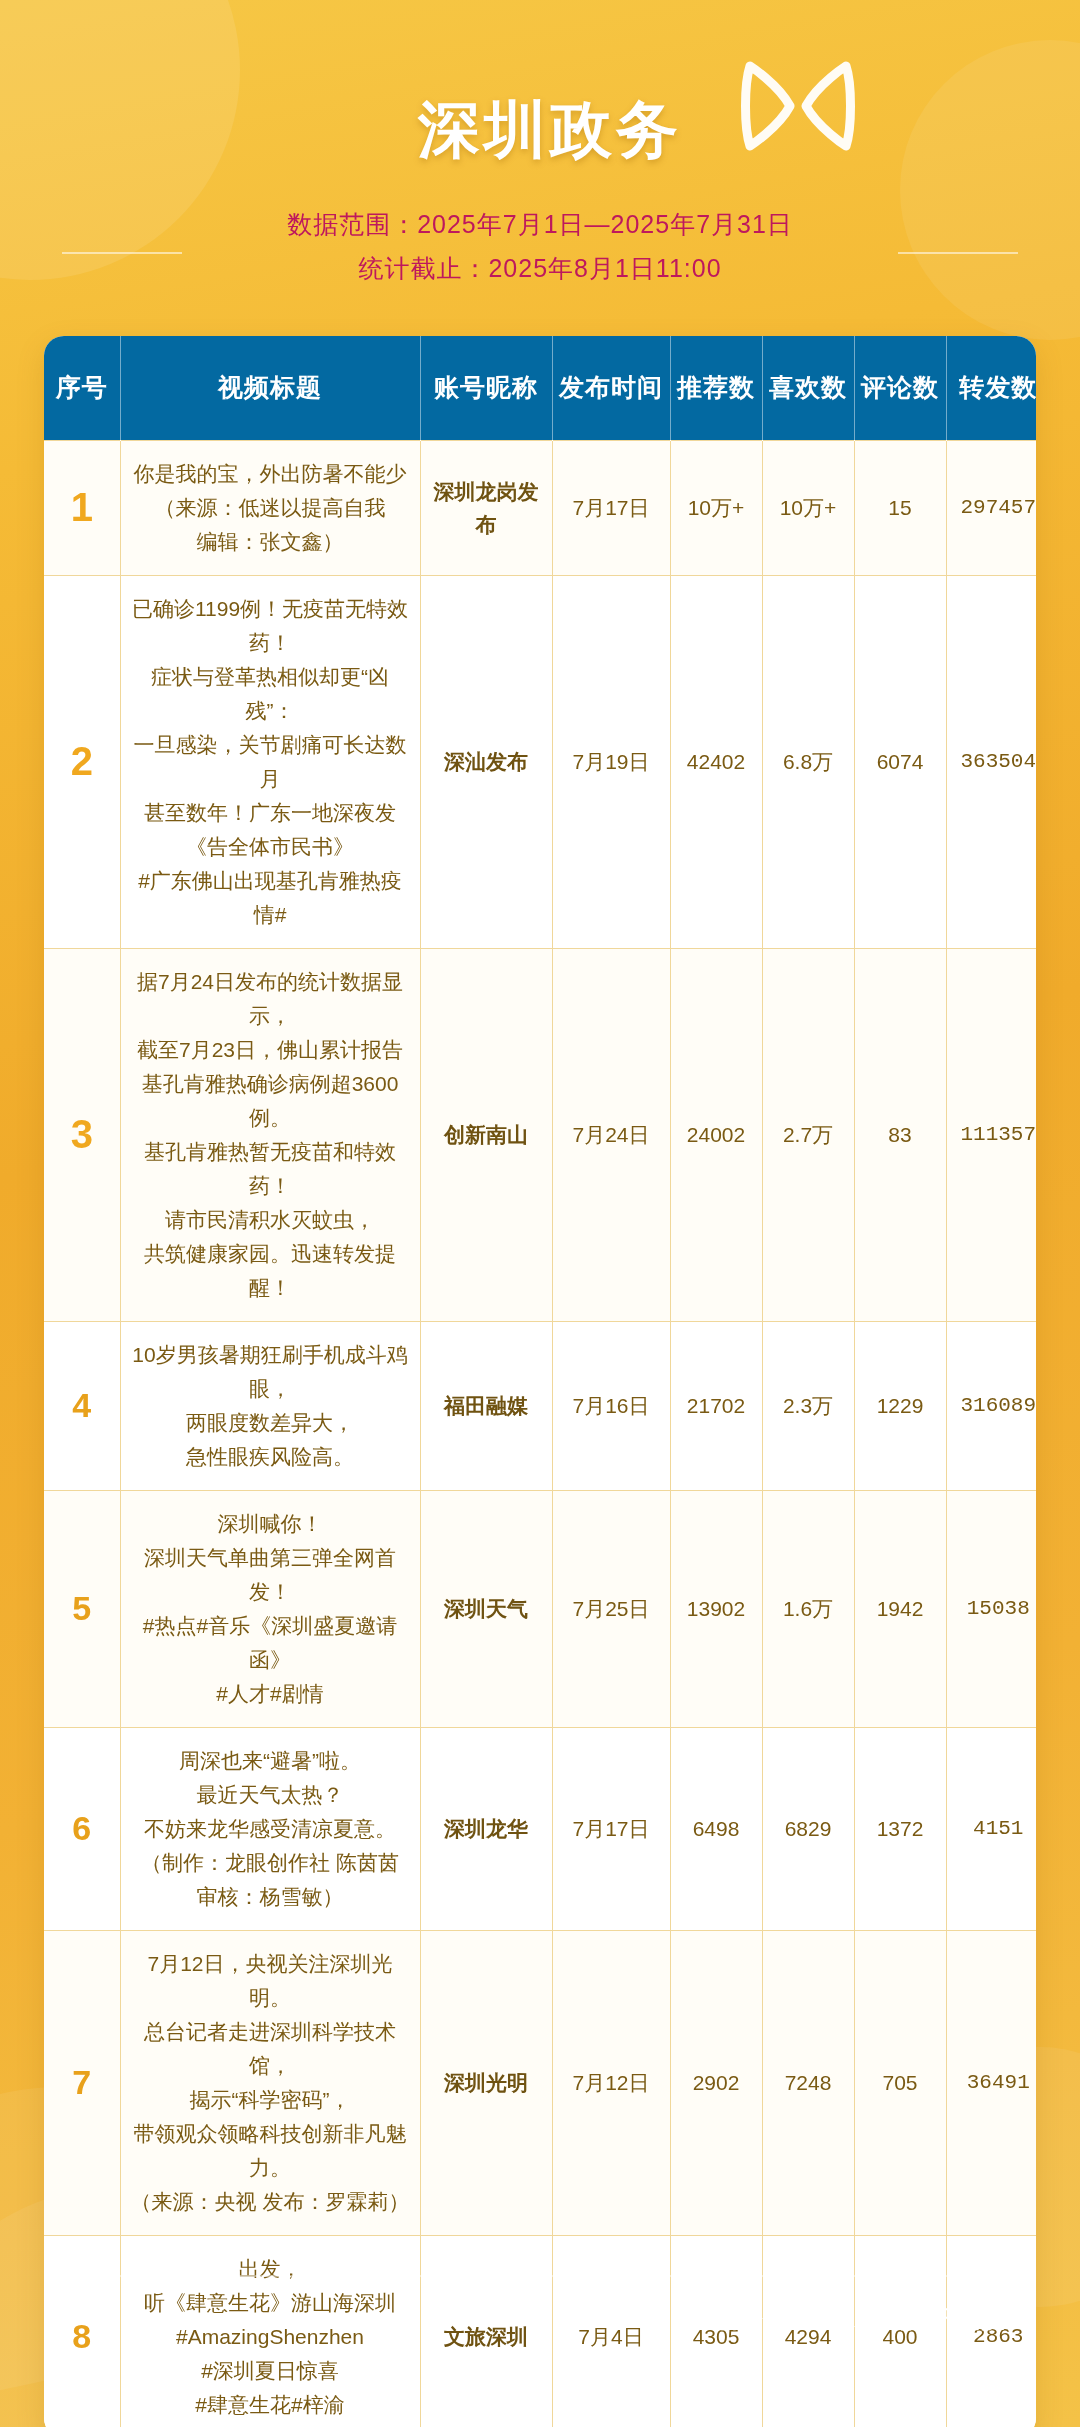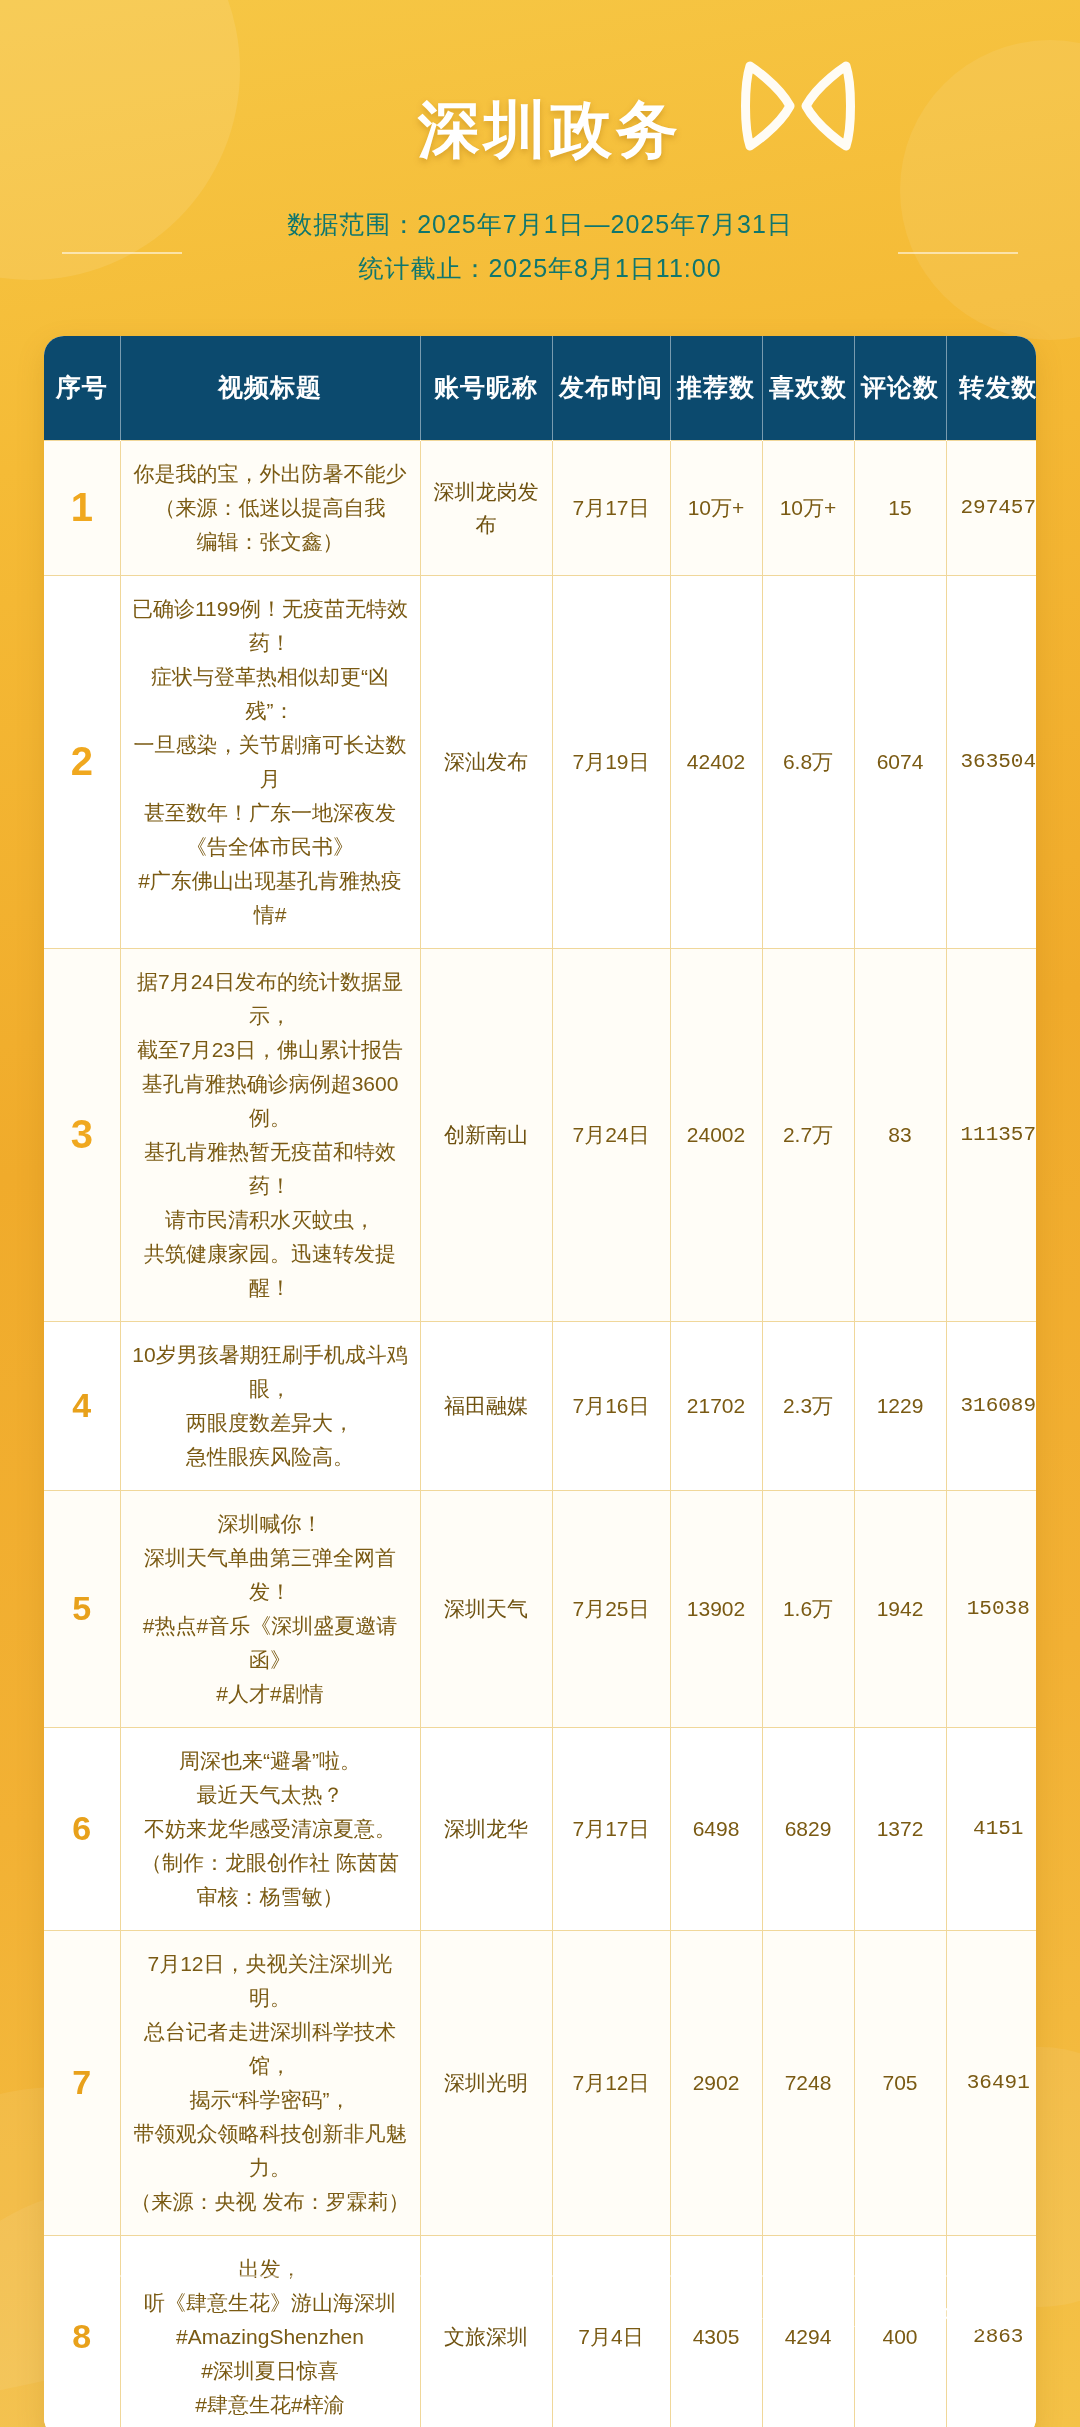--- a/index.html
+++ b/index.html
@@ -57,21 +57,21 @@
     right: 222px;
     top: 58px;
     width: 120px;
     height: 96px;
   }
 
   .range-band {
     margin: 34px auto 0;
     width: 1048px;
     text-align: center;
-    color: #0f766e;
+    color: #be185d;
     font-size: 25px;
     line-height: 44px;
     letter-spacing: 1px;
     position: relative;
   }
   .range-band .rule {
     position: absolute;
     height: 2px;
     background: rgba(255,255,255,0.55);
     top: 50px;
@@ -83,21 +83,21 @@
   .card {
     margin: 46px auto 0;
     width: 992px;
     background: #ffffff;
     border-radius: 20px;
     overflow: hidden;
     box-shadow: 0 10px 28px rgba(150,95,0,0.18);
   }
   table { width: 100%; border-collapse: collapse; table-layout: fixed; }
   thead th {
-    background: #0c4a6e;
+    background: #0369a1;
     color: #ffffff;
     font-size: 25px;
     font-weight: bold;
     height: 104px;
     border-right: 1px solid rgba(255,255,255,0.45);
     letter-spacing: 1px;
   }
   thead th:last-child { border-right: none; }
 
   tbody td {
@@ -117,21 +117,21 @@
   .col-idx { width: 76px; }
   .col-title { width: 300px; }
   .col-acct { width: 132px; }
   .col-date { width: 118px; }
   .col-num { width: 92px; }
   .col-num-wide { width: 104px; }
 
   .rank { font-size: 34px; font-weight: bold; color: #e8a11b; }
   .rank-top { font-size: 40px; font-weight: bold; color: #f0a81f; }
   .title-cell { white-space: pre-line; line-height: 34px; }
-  .acct { font-weight: normal; color: #6f5211; }
+  .acct { font-weight: bold; color: #6f5211; }
 
   
   .footer {
     position: absolute;
     left: 0; right: 16px;
     bottom: 92px;
     text-align: right;
     padding-right: 58px;
     color: #ffffff;
     font-size: 24px;

